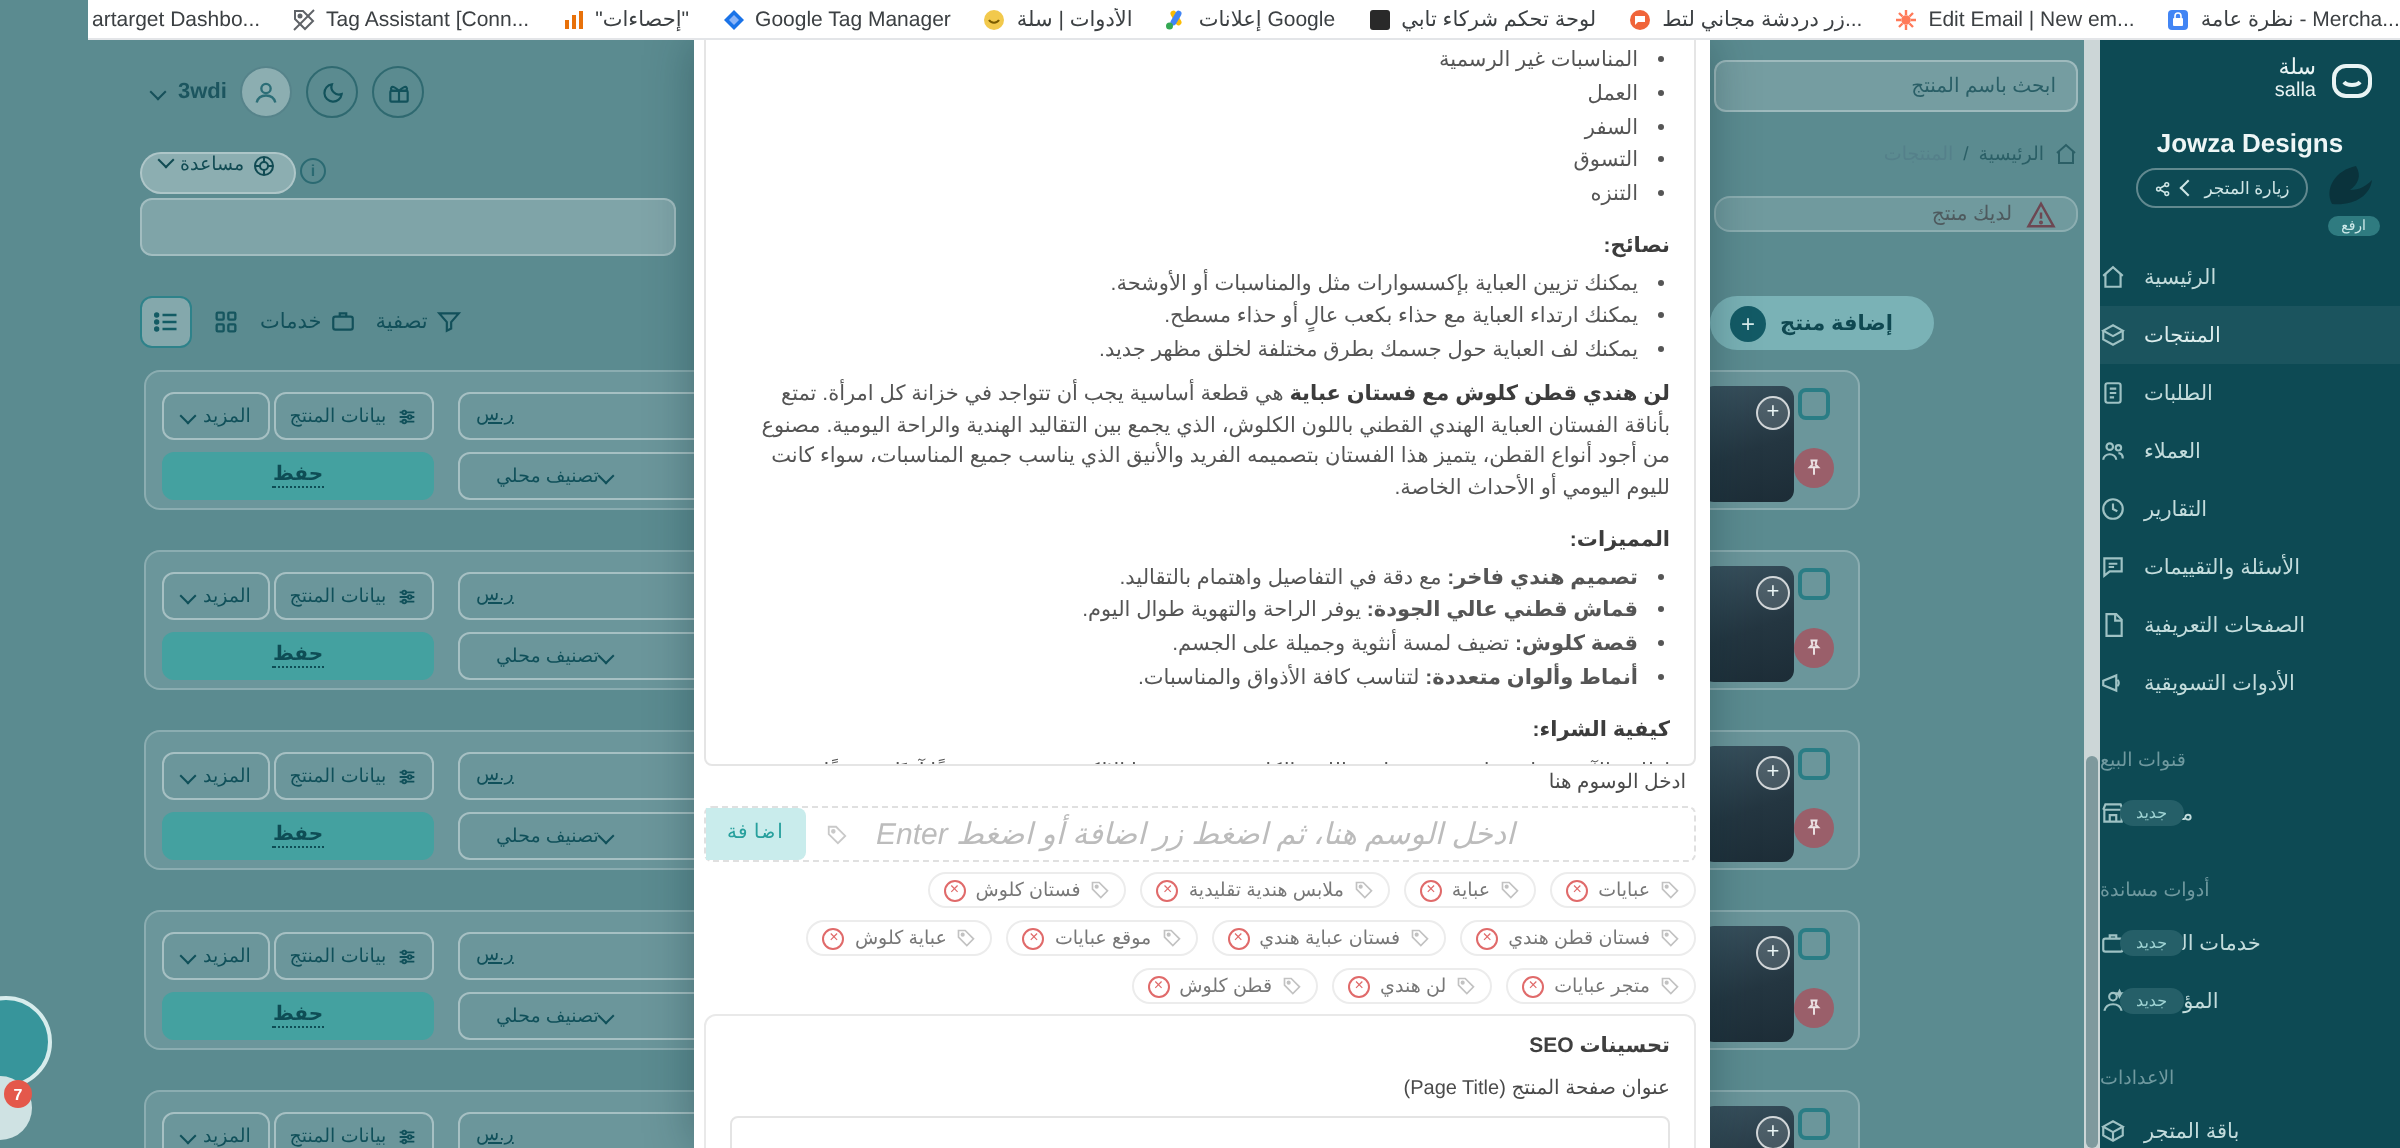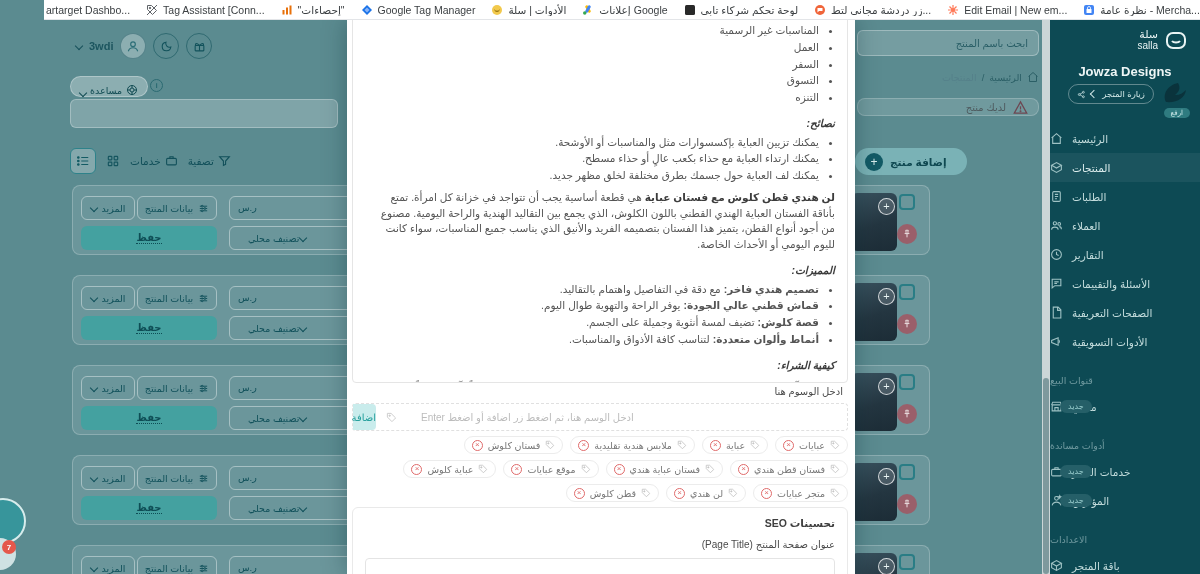--- a/index.html
+++ b/index.html
@@ -46,21 +46,21 @@
 
   
   .ov{position:absolute;inset:0;z-index:1;}
   .ov-user{position:absolute;left:76px;top:12px;height:28px;display:flex;align-items:center;gap:7px;color:#16505a;}
   .chev{width:6px;height:6px;border-left:1.5px solid currentColor;border-bottom:1.5px solid currentColor;transform:rotate(-45deg);display:inline-block;}
   .chev-left{transform:rotate(45deg);}
   .ov-user .uname{font-size:11px;font-weight:bold;opacity:.9;}
   .avatar{width:26px;height:26px;border-radius:50%;background:rgba(255,255,255,.3);border:1.5px solid rgba(20,80,90,.45);display:flex;align-items:center;justify-content:center;color:#2c6e77;}
   .circle-btn{width:26px;height:26px;border-radius:50%;border:1.5px solid rgba(19,83,91,.6);display:flex;align-items:center;justify-content:center;color:#12525b;cursor:pointer;}
   .circle-btn svg{width:13px;height:13px;}
-  .ov-help{position:absolute;left:70px;top:56px;height:21px;display:flex;flex-direction:row-reverse;align-items:flex-end;gap:4px;padding:0 9px;border-radius:11px;background:rgba(255,255,255,.3);border:1px solid rgba(255,255,255,.3);color:#114b53;font-size:9.5px;cursor:pointer;}
+  .ov-help{position:absolute;left:70px;top:56px;height:21px;display:flex;flex-direction:row-reverse;align-items:flex-start;gap:4px;padding:0 9px;border-radius:11px;background:rgba(255,255,255,.3);border:1px solid rgba(255,255,255,.3);color:#114b53;font-size:9.5px;cursor:pointer;}
   .ov-info{position:absolute;left:150px;top:59px;width:13px;height:13px;border-radius:50%;border:1.5px solid #2b6a72;color:#2b6a72;font-size:8px;display:flex;align-items:center;justify-content:center;font-weight:bold;}
   .ov-widebar{position:absolute;left:70px;top:79px;width:268px;height:29px;border-radius:6px;background:rgba(255,255,255,.22);border:1px solid rgba(255,255,255,.28);}
   .ov-toolbar{position:absolute;left:70px;top:127px;height:27px;display:flex;align-items:center;gap:10px;color:#12505a;}
   .view-list{width:26px;height:26px;border:1.5px solid #2e828a;border-radius:6px;background:rgba(255,255,255,.25);display:flex;align-items:center;justify-content:center;cursor:pointer;}
   .view-list svg,.view-grid svg{width:14px;height:14px;}
   .view-grid{color:#16565f;cursor:pointer;}
   .tb-group{display:flex;flex-direction:row-reverse;align-items:center;gap:4px;font-size:10.5px;cursor:pointer;}
   .tb-group svg{width:13px;height:13px;}
 
   .ov-search{position:absolute;left:857px;top:10px;width:182px;height:26px;border-radius:6px;background:rgba(255,255,255,.16);border:1px solid rgba(255,255,255,.3);display:flex;align-items:center;justify-content:flex-end;padding:0 10px;font-size:10px;color:#2a5f67;}
@@ -81,48 +81,48 @@
   .pcard:nth-of-type(3){top:345px;}
   .pcard:nth-of-type(4){top:435px;}
   .pcard:nth-of-type(5){top:525px;}
   .pc-ctrl{position:absolute;height:24px;border:1px solid rgba(255,255,255,.4);border-radius:6px;display:flex;flex-direction:row-reverse;align-items:center;justify-content:center;gap:5px;font-size:9.5px;color:#10505a;cursor:pointer;}
   .pc-more{left:8px;top:10px;width:54px;}
   .pc-data{left:64px;top:10px;width:80px;}
   .pc-data svg{width:11px;height:11px;}
   .pc-save{position:absolute;left:8px;top:40px;width:136px;height:24px;border-radius:6px;background:#44a1a0;display:flex;align-items:center;justify-content:center;font-size:10px;font-weight:bold;color:#0e4d55;cursor:pointer;}
   .pc-save span{border-bottom:1px dotted #0e4d55;}
   .pc-price{position:absolute;left:156px;top:10px;width:186px;height:24px;border:1px solid rgba(255,255,255,.4);border-radius:6px;}
-  .pc-price .cur{position:absolute;left:8px;top:5px;font-size:9.5px;color:#10505a;}
+  .pc-price .cur{position:absolute;left:8px;top:5px;font-size:9.5px;color:#10505a;text-decoration:underline;}
   .pc-cat{position:absolute;left:156px;top:40px;width:186px;height:24px;border:1px solid rgba(255,255,255,.4);border-radius:6px;font-size:9.5px;color:#10505a;cursor:pointer;}
   .pc-cat .val{position:absolute;left:18px;top:6px;}
   .pc-cat .chev{position:absolute;left:70px;top:8px;}
   .pc-check{position:absolute;right:14px;top:8px;width:16px;height:16px;border:2px solid #2a7d85;border-radius:4px;cursor:pointer;}
   .pc-pin{position:absolute;right:12px;top:38px;width:20px;height:20px;border-radius:50%;background:#9a5f6a;display:flex;align-items:center;justify-content:center;color:#eadfe1;cursor:pointer;}
   .pc-pin svg{width:10px;height:10px;}
   .pc-img{position:absolute;right:32px;top:7px;width:46px;height:58px;border-radius:6px;background:linear-gradient(160deg,#3a5360 0%,#243641 55%,#1c2c36 100%);}
   .pc-img .imgplus{position:absolute;right:2px;top:5px;width:17px;height:17px;border-radius:50%;border:1.5px solid rgba(255,255,255,.75);background:rgba(255,255,255,.15);color:#eaf4f4;font-size:11px;display:flex;align-items:center;justify-content:center;line-height:1;}
 
   
   .chat1{position:absolute;left:-20px;top:478px;width:46px;height:46px;border-radius:50%;background:#37959b;border:2px solid #d7ecec;z-index:15;}
   .chat2{position:absolute;left:-16px;top:518px;width:32px;height:32px;border-radius:50%;background:#cfe2e3;z-index:15;}
   .chat-badge{position:absolute;left:2px;top:520px;width:14px;height:14px;border-radius:50%;background:#e4584b;color:#fff;font-size:8px;font-weight:bold;display:flex;align-items:center;justify-content:center;z-index:16;}
 
   
   .modal{position:absolute;left:347px;top:0;width:508px;height:554px;background:#fff;z-index:30;box-shadow:0 0 22px rgba(10,40,45,.35);}
   .descbox{position:absolute;left:5px;top:-8px;width:496px;height:371px;border:1px solid #e5e5e5;border-radius:4px;padding:8px 12px;overflow:hidden;font-size:10.5px;color:#555;line-height:1.5;}
   .blist{list-style:disc;padding-right:16px;margin:2px 0;}
   .blist li{margin:1px 0;}
-  .dhead{font-weight:bold;color:#3c3c3c;margin:10px 0 3px;font-style:italic;}
+  .dhead{font-weight:bold;color:#3c3c3c;margin:10px 0 3px;}
   .dpara{margin:6px 0;}
   .dpara b{color:#3c3c3c;}
   .tags-label{position:absolute;top:366px;right:12px;font-size:10px;color:#4a4a4a;}
   .tagrow{position:absolute;top:383px;left:5px;width:496px;height:28px;border:1px dashed #e0e0e0;border-radius:4px;display:flex;flex-direction:row;align-items:stretch;background:#fff;}
-  .tag-input{flex:1;display:flex;flex-direction:row-reverse;align-items:center;gap:24px;padding:0 10px;font-size:10px;color:#bcbcbc;cursor:text;}
+  .tag-input{flex:1;display:flex;flex-direction:row-reverse;align-items:center;gap:14px;padding:0 10px;font-size:15px;color:#bcbcbc;cursor:text;font-style:italic;}
   .tag-input svg{width:11px;height:11px;color:#c9c9c9;}
-  .add-btn{width:23px;border:none;background:#c9ecec;color:#27a09d;font-size:10px;font-family:Liberation Serif, serif;border-radius:0 4px 4px 0;cursor:pointer;}
+  .add-btn{width:50px;border:none;background:#c9ecec;color:#27a09d;font-size:10px;font-family:Liberation Mono, monospace;border-radius:0 4px 4px 0;cursor:pointer;}
   .chips{position:absolute;top:416px;left:5px;width:496px;display:flex;flex-wrap:wrap;justify-content:flex-start;gap:6px 7px;}
   .chip{display:inline-flex;flex-direction:row;align-items:center;gap:5px;height:18px;padding:0 7px;border:1px solid #ececec;border-radius:12px;background:#fff;font-size:9.5px;color:#777;}
   .chip svg{width:10px;height:10px;color:#c2c2c2;}
   .chip-x{width:11px;height:11px;border-radius:50%;border:1px solid #e06a6a;color:#e06a6a;font-size:8px;line-height:1;display:flex;align-items:center;justify-content:center;cursor:pointer;}
   .seobox{position:absolute;top:487px;left:5px;width:496px;height:74px;border:1px solid #e9e9e9;border-radius:6px;padding:9px 12px;overflow:hidden;}
   .seo-title{font-size:10.5px;font-weight:bold;color:#3f3f3f;text-align:right;}
   .seo-label{font-size:10px;color:#4a4a4a;text-align:right;margin-top:10px;}
   .seo-input{margin-top:8px;height:26px;border:1px solid #e4e4e4;border-radius:4px;background:#fff;}
 </style>
 </head>

